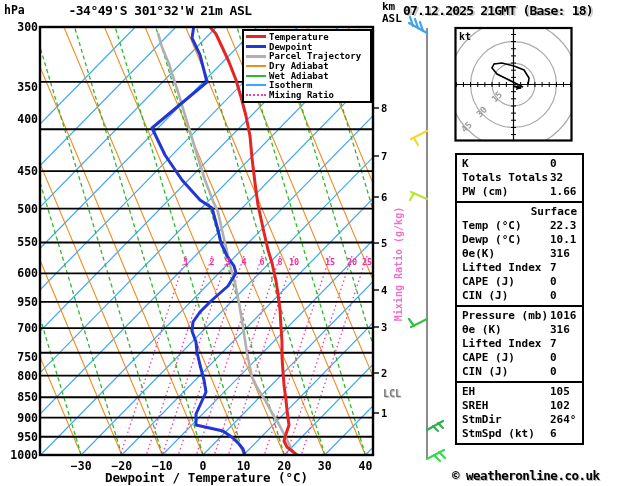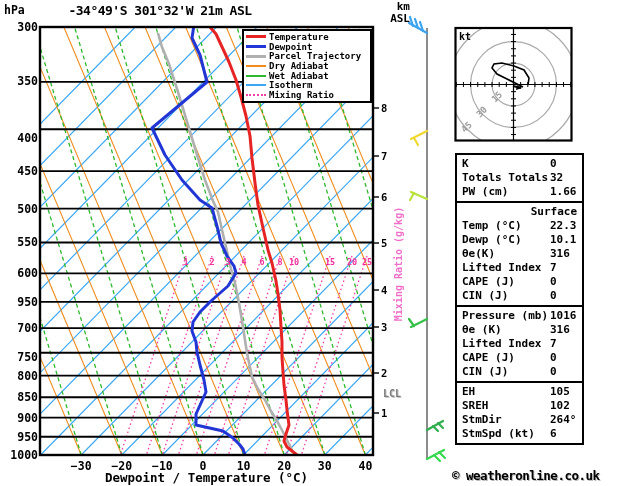--- a/index.html
+++ b/index.html
@@ -3,21 +3,21 @@
 <meta charset="utf-8">
 <style>
   html,body{margin:0;padding:0;background:#fff;}
   #app{position:relative;width:629px;height:486px;background:#fff;overflow:hidden;
        font-family:"DejaVu Sans Mono","Liberation Mono",monospace;color:#000;}
   #chart-svg{position:absolute;left:0;top:0;}
   .abs{position:absolute;white-space:nowrap;}
   .b{font-weight:700;}
   #hpa-label{left:4px;top:3px;font-size:11.5px;}
   #title{left:40px;top:3px;width:240px;text-align:center;font-size:13px;letter-spacing:-0.5px;}
-  #km-asl{left:382px;top:1px;width:28px;text-align:right;font-size:11px;line-height:12px;}
+  #km-asl{left:382px;top:1px;width:28px;text-align:left;font-size:11px;line-height:12px;}
   #datetime{left:403px;top:3px;font-size:13px;letter-spacing:-0.8px;text-shadow:2px 1px 0 #ccc;}
   #kt-label{left:459px;top:31px;font-size:10px;}
   #lcl{left:383px;top:388px;font-size:10px;color:#7d7d7d;text-shadow:1px 1px 0 #c9c9c9;text-align:right;}
   #mix-axis-label{left:329px;top:258px;width:140px;height:12px;text-align:center;font-size:10px;
       color:#f06fc8;transform:rotate(-90deg);}
   #xlabel{left:40px;top:470px;width:333px;text-align:center;font-size:12.5px;}
   #footer{left:452px;top:468px;font-size:12.5px;letter-spacing:-0.5px;text-shadow:1px 1px 0 #bbb;}
   .plabel{position:absolute;left:2px;width:36px;text-align:right;font-size:11.5px;}
   .tlabel{position:absolute;width:40px;text-align:center;font-size:11.5px;top:459px;}
   .klabel{position:absolute;left:381px;font-size:10.5px;}
@@ -210,30 +210,31 @@
       </g>
       <rect x="455.5" y="28" width="116" height="112.5" fill="none" stroke="#000" stroke-width="2.2"></rect>
     </svg>
 
   <div id="hpa-label" class="abs b">hPa</div>
   <div id="title" class="abs b">-34°49'S 301°32'W 21m ASL</div>
   <div id="km-asl" class="abs b">
       <div>km</div>
       <div>ASL</div>
     </div>
+  <div id="datetime" class="abs b">07.12.2025 21GMT (Base: 18)</div>
   <div id="kt-label" class="abs b">kt</div>
   <div id="lcl" class="abs b">LCL</div>
   <div id="mix-axis-label" class="abs b">Mixing Ratio (g/kg)</div>
   <div id="footer" class="abs b">© weatheronline.co.uk</div>
   <div id="xlabel" class="abs b">Dewpoint / Temperature (°C)</div>
 
   <div id="pressure-labels">
       <div class="b plabel" style="top: 20px;">300</div>
-      <div class="b plabel" style="top: 74px;">350</div>
-      <div class="b plabel" style="top: 131px;">400</div>
+      <div class="b plabel" style="top: 80px;">350</div>
+      <div class="b plabel" style="top: 112px;">400</div>
       <div class="b plabel" style="top: 164.139px;">450</div>
       <div class="b plabel" style="top: 201.593px;">500</div>
       <div class="b plabel" style="top: 235.475px;">550</div>
       <div class="b plabel" style="top: 266.407px;">600</div>
       <div class="b plabel" style="top: 294.861px;">950</div>
       <div class="b plabel" style="top: 321.206px;">700</div>
       <div class="b plabel" style="top: 350px;">750</div>
       <div class="b plabel" style="top: 368.675px;">800</div>
       <div class="b plabel" style="top: 390.226px;">850</div>
       <div class="b plabel" style="top: 410.545px;">900</div>

